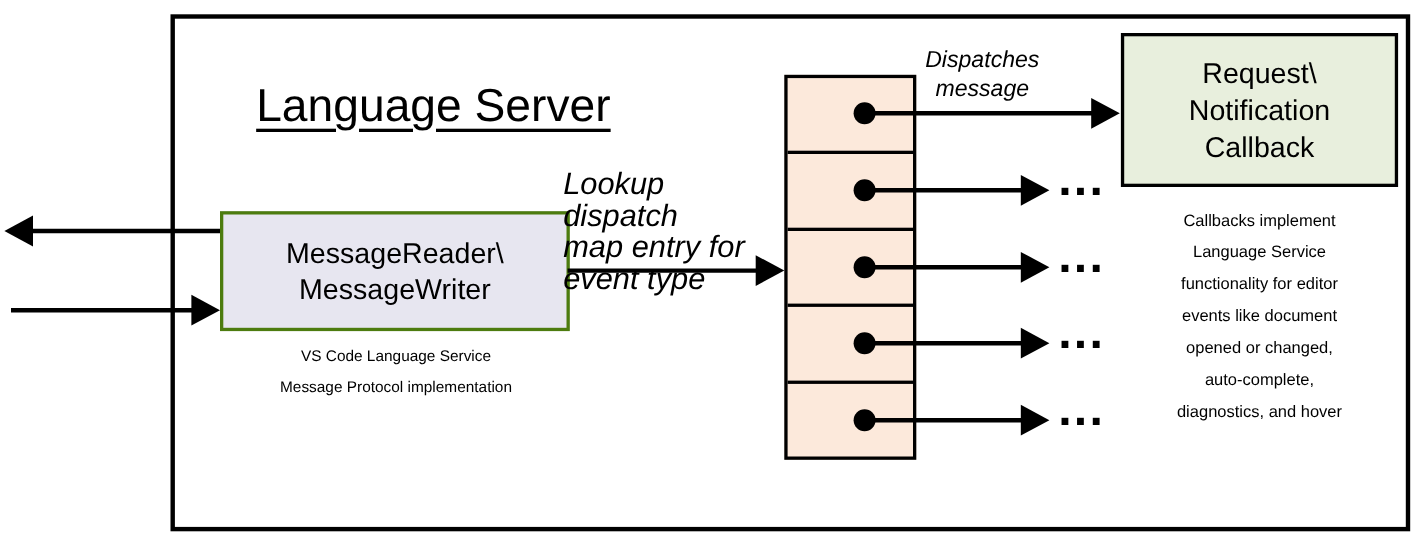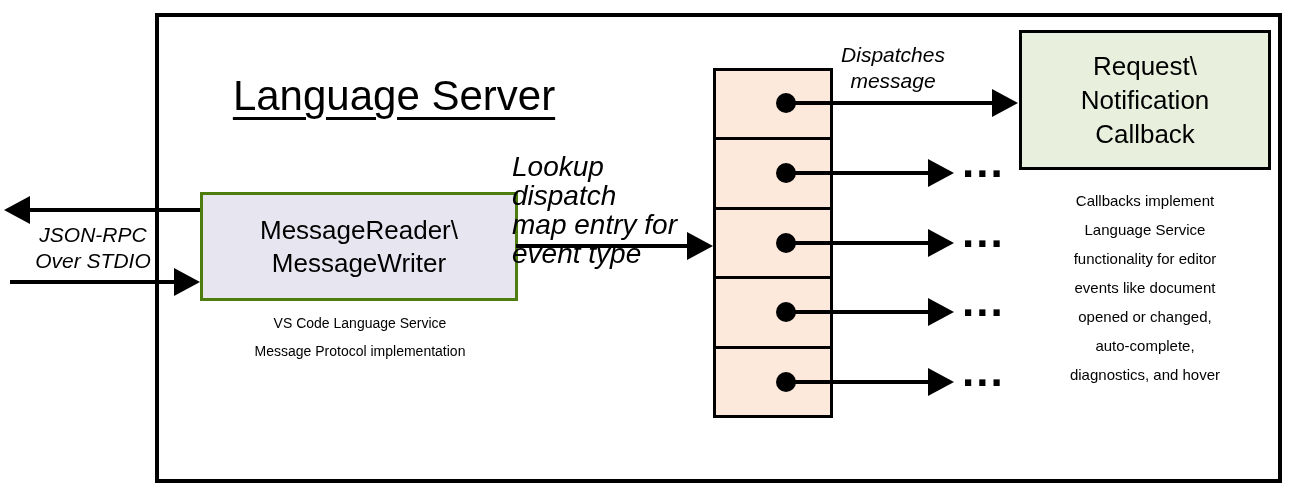--- a/index.html
+++ b/index.html
@@ -123,22 +123,20 @@
 </style>
 </head>
 <body>
 
 <div class="canvas">
 
   <div class="abs outer-box"></div>
 
   <div class="abs title">Language Server</div>
 
-  <div class="abs io-label">JSON-RPC
-Over STDIO</div>
 
   <div class="abs msg-box">
     <span class="box-label">MessageReader\
 MessageWriter</span>
   </div>
   <div class="abs msg-caption">VS Code Language Service
 Message Protocol implementation</div>
 
   <div class="abs lookup-label">Lookup dispatch
 map entry for

